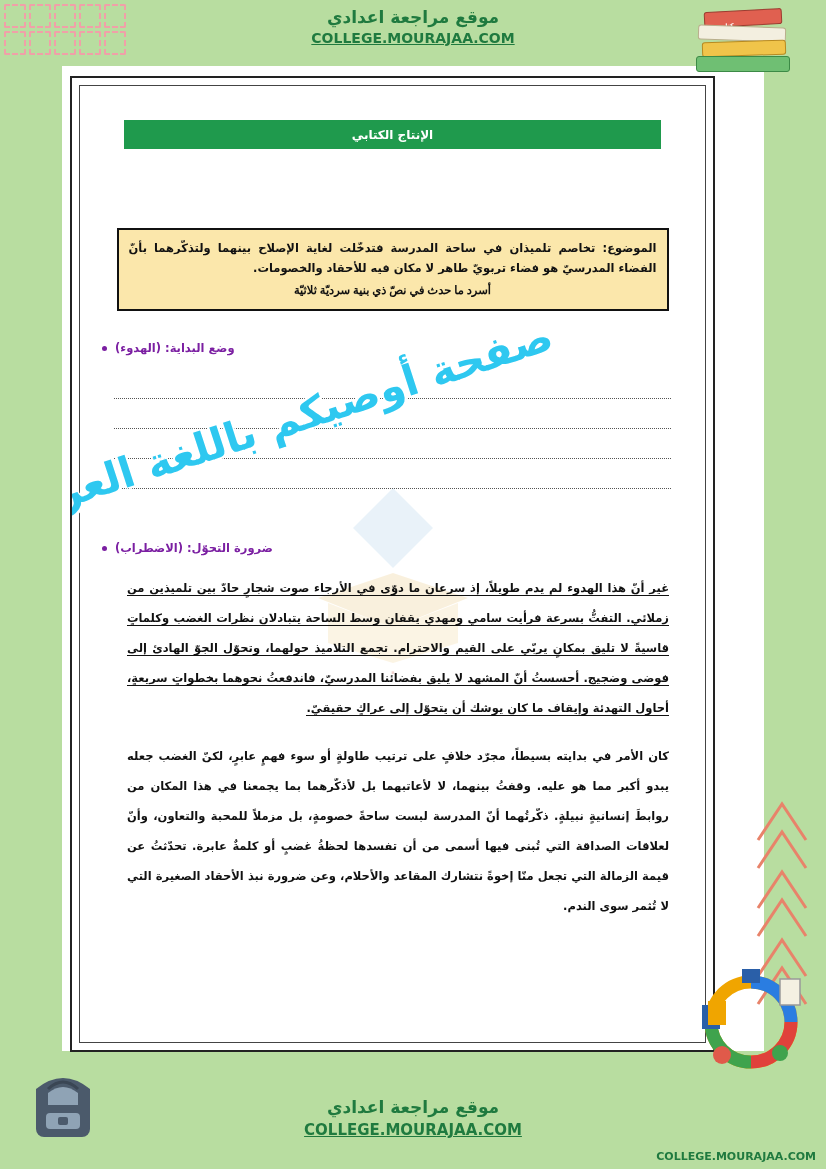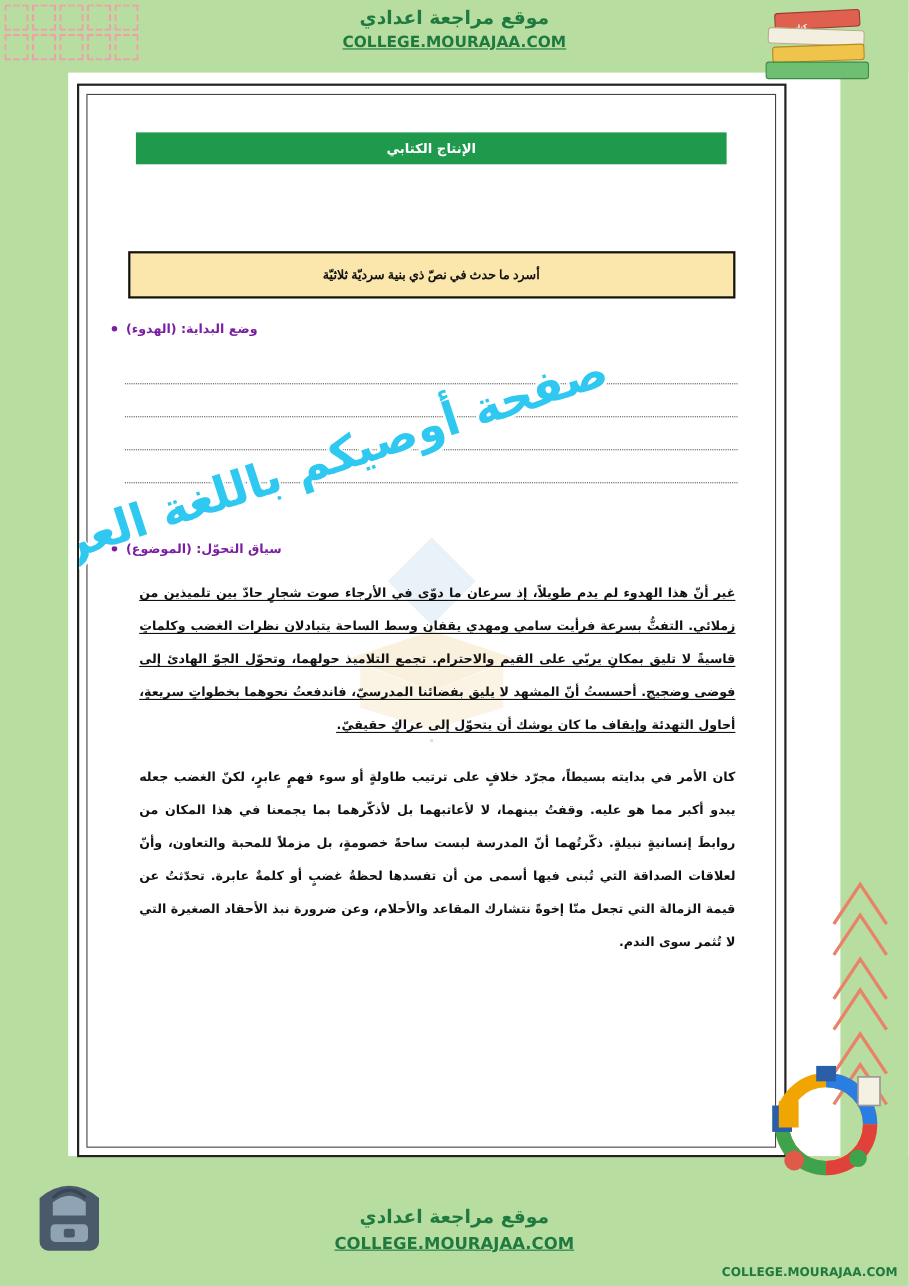--- a/index.html
+++ b/index.html
@@ -185,21 +185,21 @@
     margin-top: 2px;
     font-family: Liberation Serif, serif;
   }
 
   
   .bullet-row {
     display: flex;
     align-items: center;
     justify-content: flex-end;
     gap: 8px;
-    margin-top: 20px;
+    margin-top: 30px;
     padding-left: 0;
     padding-right: 90px;
   }
   .bullet-label {
     font-size: 11.5px;
     font-weight: bold;
     color: #7b1fa2;
   }
   .bullet-dot {
     width: 5px; height: 5px;
@@ -366,37 +366,38 @@
     <text x="135" y="196" font-size="14" fill="#c0392b" text-anchor="middle" font-weight="bold">.</text>
   </svg>
 
   <div class="content">
 
     <div class="title-bar">
       <span>الإنتاج الكتابي</span>
     </div>
 
     <div class="subject-box">
+      <div class="subject-line">الموضوع: تخاصم تلميذان في ساحة المدرسة فتدخّلت لغاية الإصلاح بينهما ولتذكّرهما بأنّ الفضاء المدرسيّ هو فضاء تربويّ طاهر لا مكان فيه للأحقاد والخصومات.</div>
       <div class="subject-task">أسرد ما حدث في نصّ ذي بنية سرديّة ثلاثيّة</div>
     </div>
 
     <div class="bullet-row">
       <span class="bullet-label">وضع البداية: (الهدوء)</span>
       <span class="bullet-dot"></span>
     </div>
 
     <div class="dotted-lines">
       <div class="dotted-line"></div>
       <div class="dotted-line"></div>
       <div class="dotted-line"></div>
       <div class="dotted-line"></div>
     </div>
 
     <div class="bullet-row second">
-      <span class="bullet-label">سياق التحوّل: (الموضوع)</span>
+      <span class="bullet-label">ضرورة التحوّل: (الاضطراب)</span>
       <span class="bullet-dot"></span>
     </div>
 
     <div class="para underlined">
       <span class="u">غير أنّ هذا الهدوء لم يدم طويلاً، إذ سرعان ما دوّى في الأرجاء صوت شجارٍ حادّ بين تلميذين من زملائي. التفتُّ بسرعة فرأيت سامي ومهدي يقفان وسط الساحة يتبادلان نظرات الغضب وكلماتٍ قاسيةً لا تليق بمكانٍ يربّي على القيم والاحترام. تجمع التلاميذ حولهما، وتحوّل الجوّ الهادئ إلى فوضى وضجيج. أحسستُ أنّ المشهد لا يليق بفضائنا المدرسيّ، فاندفعتُ نحوهما بخطواتٍ سريعةٍ، أحاول التهدئة وإيقاف ما كان يوشك أن يتحوّل إلى عراكٍ حقيقيّ.</span>
     </div>
     <div class="para">
       <span>كان الأمر في بدايته بسيطاً، مجرّد خلافٍ على ترتيب طاولةٍ أو سوء فهمٍ عابرٍ، لكنّ الغضب جعله يبدو أكبر مما هو عليه. وقفتُ بينهما، لا لأعاتبهما بل لأذكّرهما بما يجمعنا في هذا المكان من روابطَ إنسانيةٍ نبيلةٍ. ذكّرتُهما أنّ المدرسة لبست ساحةً خصومةٍ، بل مزملاً للمحبة والتعاون، وأنّ لعلاقات الصداقة التي تُبنى فيها أسمى من أن تفسدها لحظةُ غضبٍ أو كلمةٌ عابرة. تحدّثتُ عن قيمة الزمالة التي تجعل منّا إخوةً نتشارك المقاعد والأحلام، وعن ضرورة نبذ الأحقاد الصغيرة التي لا تُثمر سوى الندم.</span>
     </div>
   </div>

